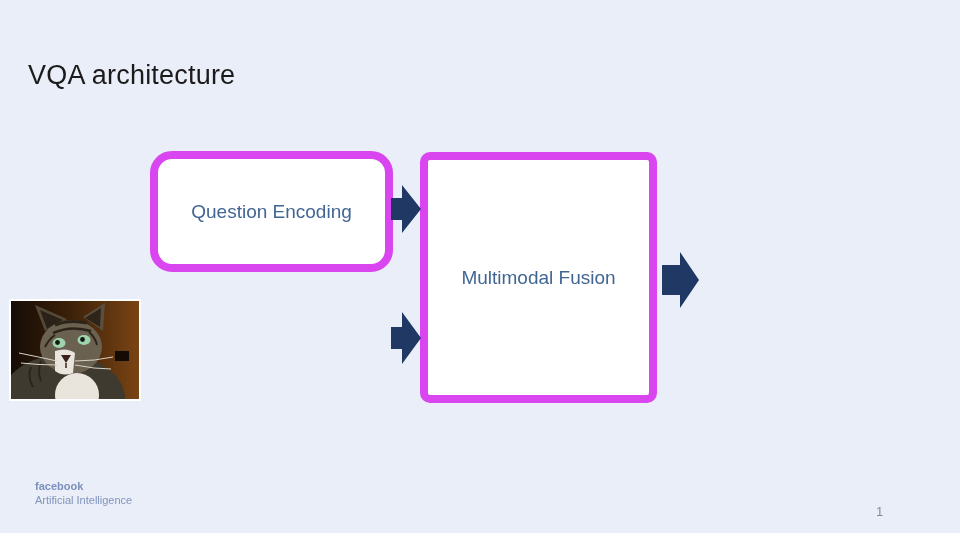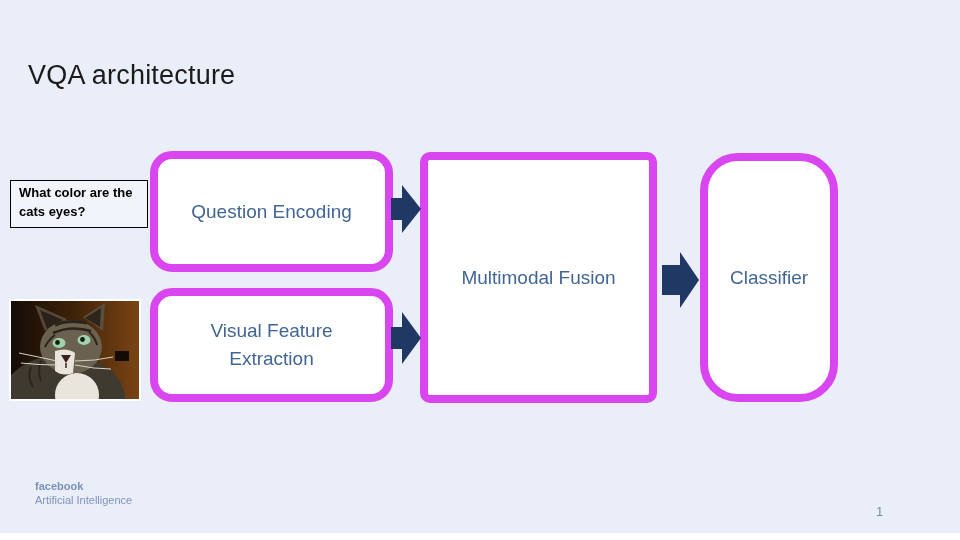--- a/index.html
+++ b/index.html
@@ -67,21 +67,20 @@
     position:absolute;left:0;top:533px;width:960px;height:7px;background:#ffffff;
   }
 </style>
 </head>
 <body>
 
 <div class="slide">
 
   <div class="slide-title">VQA architecture</div>
 
-  <div class="plainbox question-box">What color are the cats eyes?</div>
 
   <div class="cat-frame">
     <svg width="128" height="98" viewBox="0 0 128 98">
       <defs>
         <linearGradient id="bgGrad" x1="0" y1="0" x2="1" y2="0">
           <stop offset="0" stop-color="#150c06"></stop>
           <stop offset="0.45" stop-color="#3a2008"></stop>
           <stop offset="1" stop-color="#7a4414"></stop>
         </linearGradient>
       </defs>
@@ -119,31 +118,25 @@
       <path d="M46,64 Q28,64 10,62" stroke="#d8d2c6" stroke-width="1" fill="none"></path>
       <path d="M64,60 Q84,60 102,56" stroke="#d8d2c6" stroke-width="1" fill="none"></path>
       <path d="M64,64 Q84,68 100,68" stroke="#d8d2c6" stroke-width="1" fill="none"></path>
     </svg>
   </div>
 
   <div class="flowbox box-qe">
     <span>Question Encoding</span>
   </div>
 
-  <div class="flowbox box-vfe">
-    <span class="label-inner">Visual Feature Extraction</span>
-  </div>
 
   <div class="flowbox box-mf">
     <span>Multimodal Fusion</span>
   </div>
 
-  <div class="flowbox box-cl">
-    <span>Classifier</span>
-  </div>
 
   <svg class="arrow" style="left:390px;top:184px;" width="33" height="50" viewBox="0 0 33 50">
     <polygon points="1,14 12,14 12,1 31,25 12,49 12,36 1,36" fill="#1F3864"></polygon>
   </svg>
 
   <svg class="arrow" style="left:390px;top:311px;" width="33" height="54" viewBox="0 0 33 54">
     <polygon points="1,16 12,16 12,1 31,27 12,53 12,38 1,38" fill="#1F3864"></polygon>
   </svg>
 
   <svg class="arrow" style="left:660px;top:251px;" width="40" height="58" viewBox="0 0 40 58">

